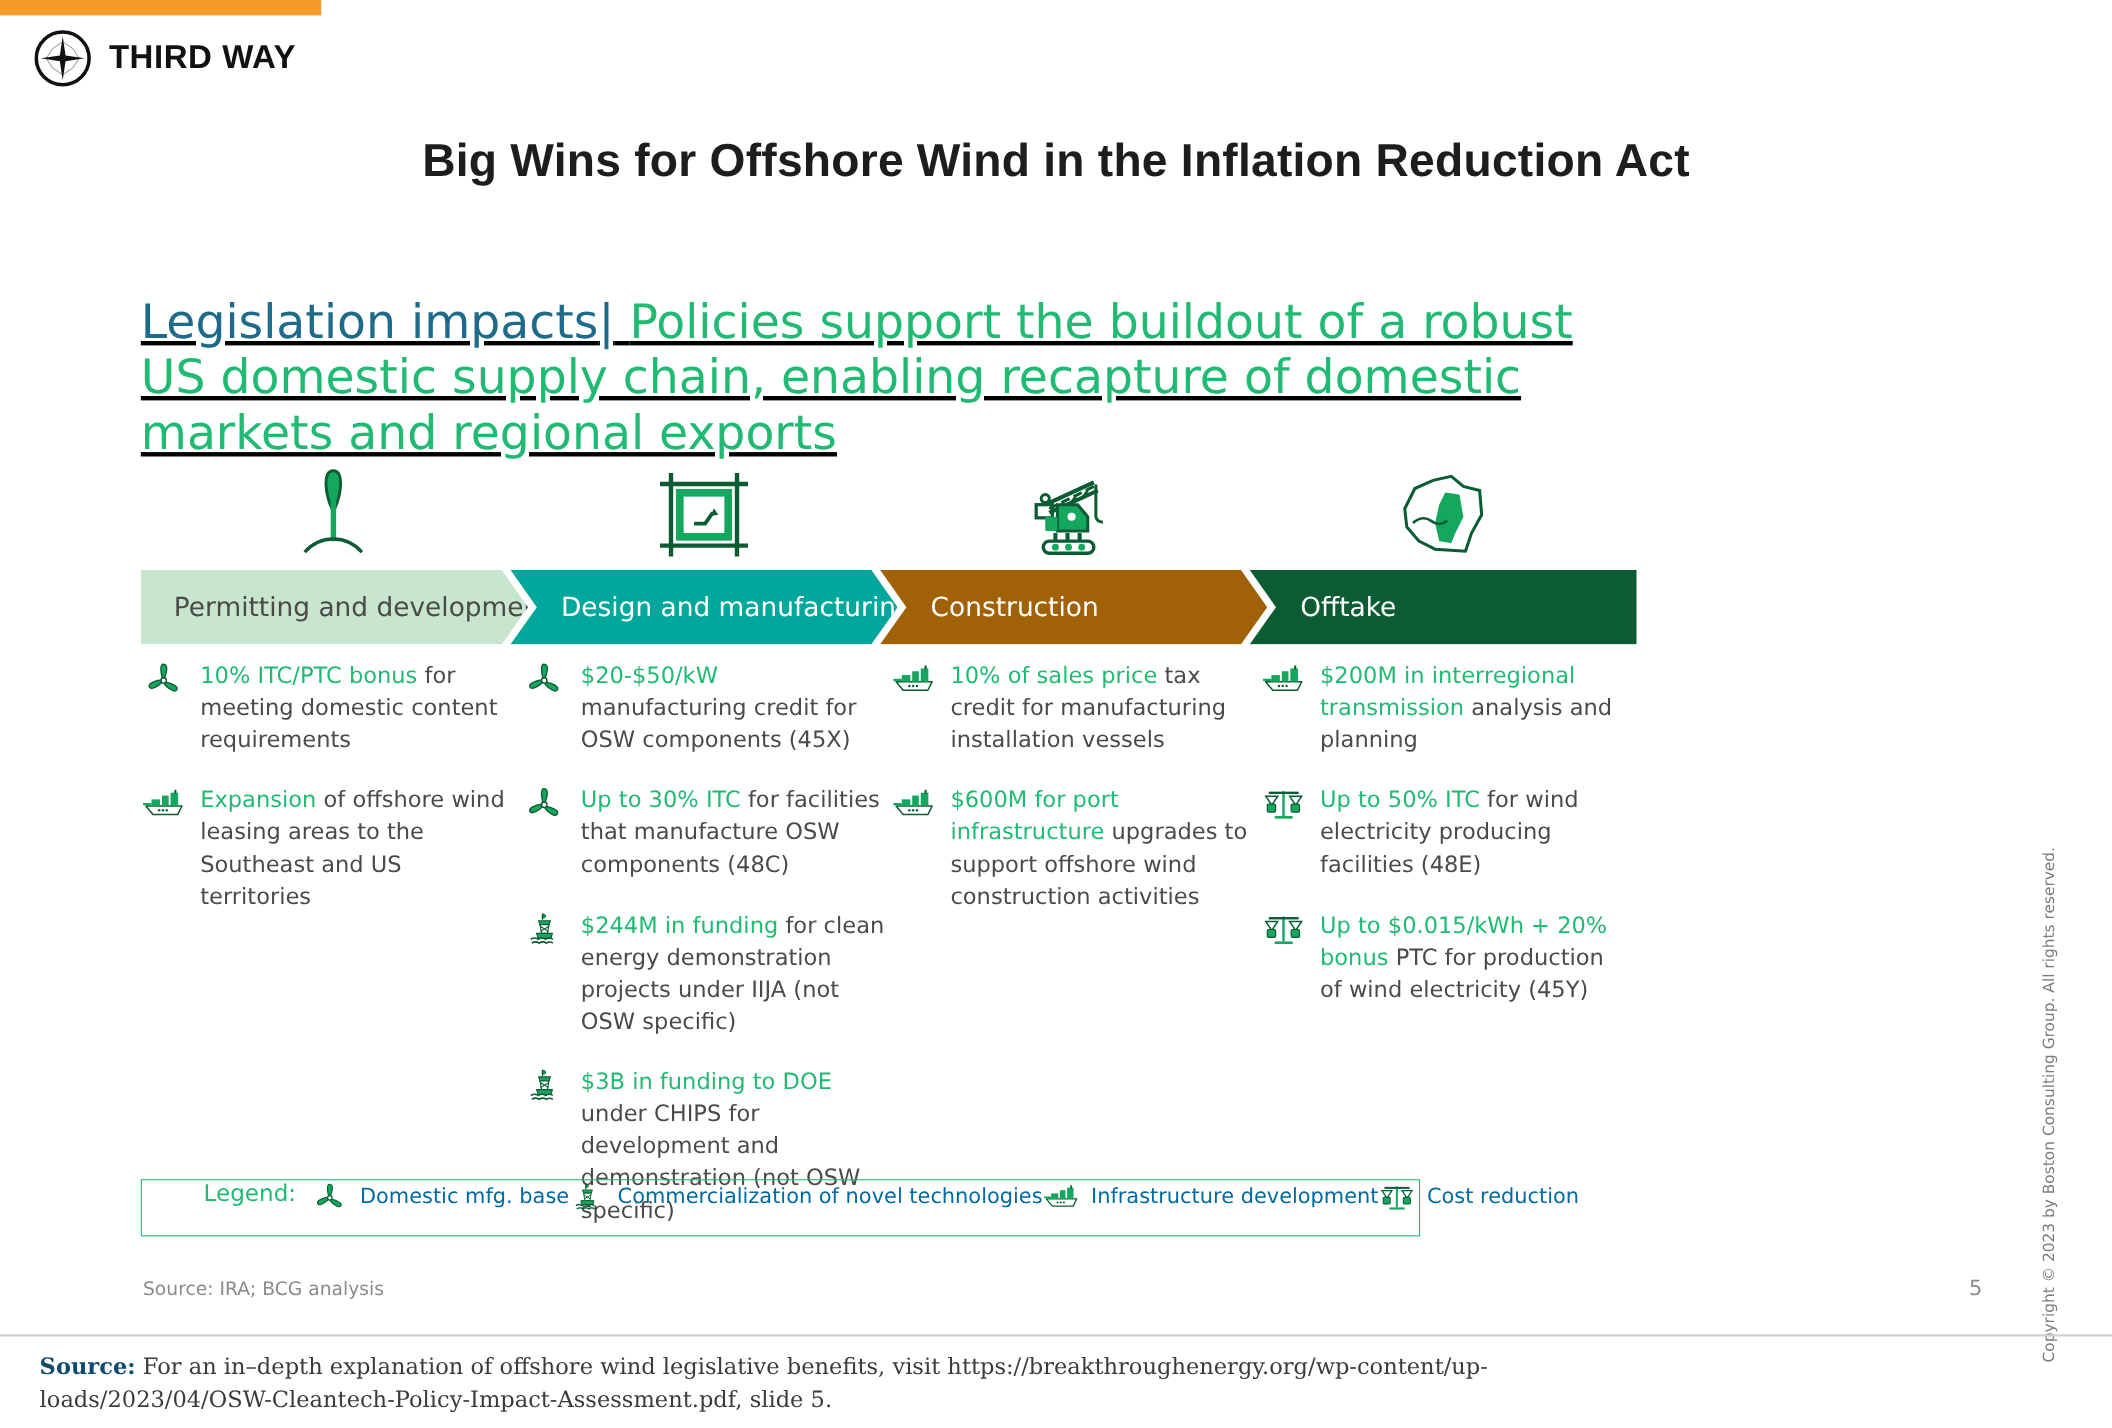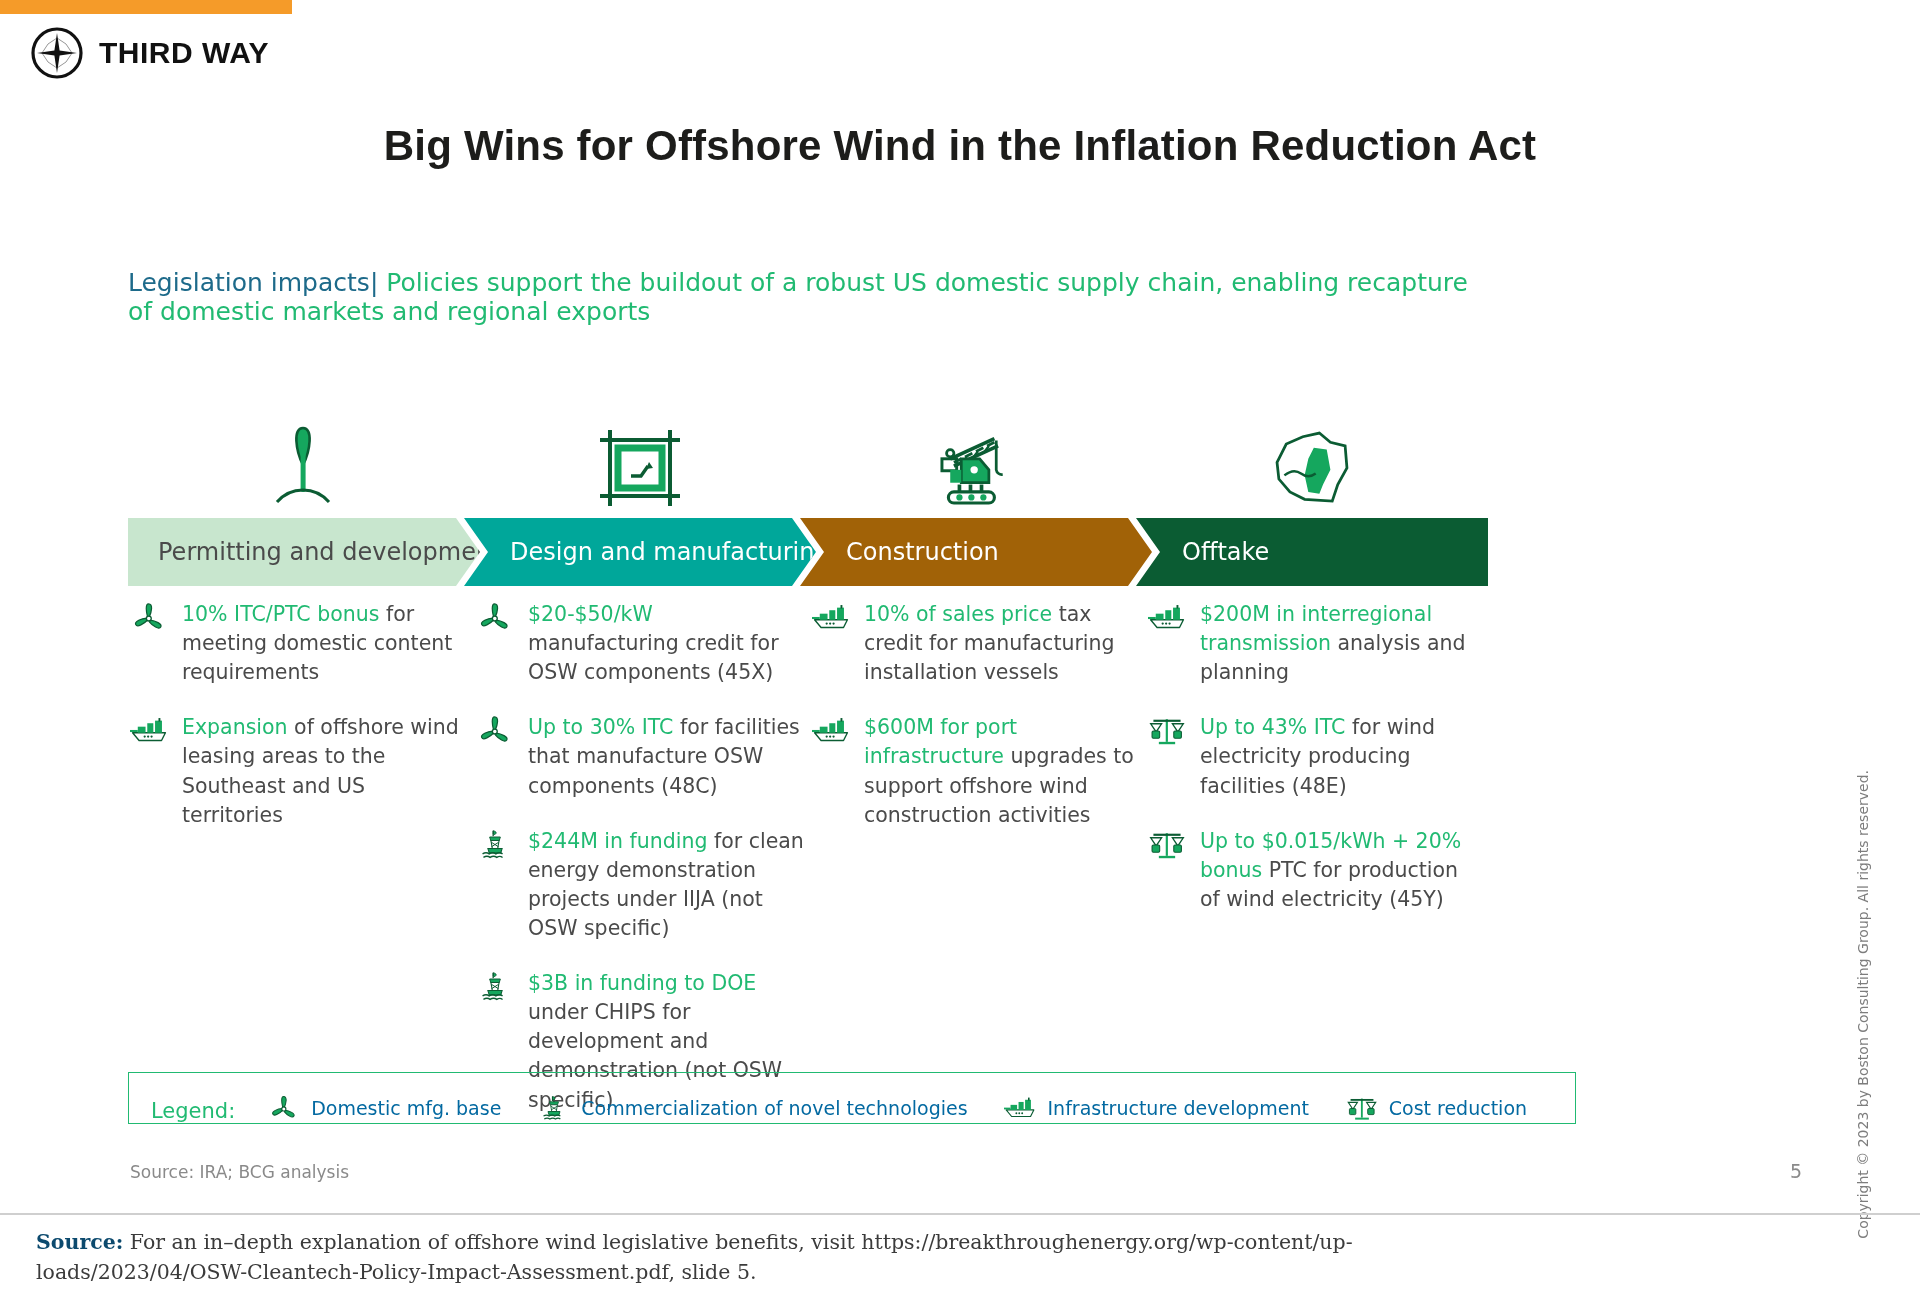--- a/index.html
+++ b/index.html
@@ -23,21 +23,21 @@
   
   .headline{
     position:absolute;left:0;top:122px;width:1920px;text-align:center;
     font-family:"Liberation Sans", sans-serif;
     font-weight:bold;font-size:42px;color:#1d1d1b;letter-spacing:.2px;
   }
   
   .subtitle{
     position:absolute;left:128px;top:268px;width:1360px;
     font-family:"DejaVu Sans", sans-serif;
-    font-size:25px;line-height:1.17;font-weight:400;
+    font-size:43px;line-height:1.17;font-weight:400;text-decoration:underline;
   }
   .sub-a{color:#1D6A8A;}
   .sub-pipe{color:#1D6A8A;}
   .sub-b{color:#21BA72;}
   
   .stage-icons{position:absolute;left:128px;top:408px;width:1360px;height:108px;}
   .stage-icon{position:absolute;bottom:0;width:120px;height:100px;display:flex;align-items:flex-end;justify-content:center;}
   
   .banner{position:absolute;left:128px;top:518px;width:1360px;height:68px;}
   .chev{
@@ -55,23 +55,23 @@
   .col{position:absolute;top:0;width:340px;}
   .item{display:flex;gap:12px;margin-bottom:26px;align-items:flex-start;}
   .item .ico{flex:0 0 42px;width:42px;height:34px;display:flex;align-items:flex-start;justify-content:center;padding-top:2px;}
   .item .txt{
     font-family:"DejaVu Sans", sans-serif;
     font-size:20.5px;line-height:1.42;color:#4A4A4A;
   }
   .hl{color:#21BA72;}
   
   .legend{
-    position:absolute;left:128px;top:1072px;width:1448px;height:52px;
+    position:absolute;left:128px;top:1072px;width:1163px;height:52px;
     border:1.6px solid #21BA72;box-sizing:border-box;
-    display:flex;align-items:flex-end;
+    display:flex;align-items:flex-start;padding-left:34px;
   }
   .legend-title{
     font-family:"DejaVu Sans", sans-serif;
     font-size:21px;color:#21BA72;margin-left:22px;margin-right:14px;
   }
   .legend-item{display:flex;align-items:center;gap:10px;}
   .legend-item .lbl{
     font-family:"DejaVu Sans", sans-serif;
     font-size:19px;color:#0369a1;white-space:nowrap;
   }
@@ -320,21 +320,21 @@
           <svg viewBox="0 0 42 34" width="38" height="32">
         <rect x="19.6" y="4" width="2.4" height="25" fill="#15A75E"></rect>
         <rect x="12" y="29" width="18" height="2.6" fill="#15A75E"></rect>
         <rect x="6" y="4.5" width="30" height="2.4" fill="#0B5C33"></rect>
         <path d="M3 9 h12 l-6 9 Z" fill="none" stroke="#0B5C33" stroke-width="1.5"></path>
         <path d="M27 9 h12 l-6 9 Z" fill="none" stroke="#0B5C33" stroke-width="1.5"></path>
         <rect x="4.5" y="17" width="8.4" height="8" rx="1.4" fill="#15A75E" stroke="#0B5C33" stroke-width="1.2"></rect>
         <rect x="28.5" y="17" width="8.4" height="8" rx="1.4" fill="#15A75E" stroke="#0B5C33" stroke-width="1.2"></rect>
       </svg>
         </span>
-        <div class="txt"><span class="hl">Up to 43% ITC</span><span> for wind electricity producing facilities (48E)</span></div>
+        <div class="txt"><span class="hl">Up to 50% ITC</span><span> for wind electricity producing facilities (48E)</span></div>
       </div>
       <div class="item">
         <span class="ico">
           <svg viewBox="0 0 42 34" width="38" height="32">
         <rect x="19.6" y="4" width="2.4" height="25" fill="#15A75E"></rect>
         <rect x="12" y="29" width="18" height="2.6" fill="#15A75E"></rect>
         <rect x="6" y="4.5" width="30" height="2.4" fill="#0B5C33"></rect>
         <path d="M3 9 h12 l-6 9 Z" fill="none" stroke="#0B5C33" stroke-width="1.5"></path>
         <path d="M27 9 h12 l-6 9 Z" fill="none" stroke="#0B5C33" stroke-width="1.5"></path>
         <rect x="4.5" y="17" width="8.4" height="8" rx="1.4" fill="#15A75E" stroke="#0B5C33" stroke-width="1.2"></rect>

